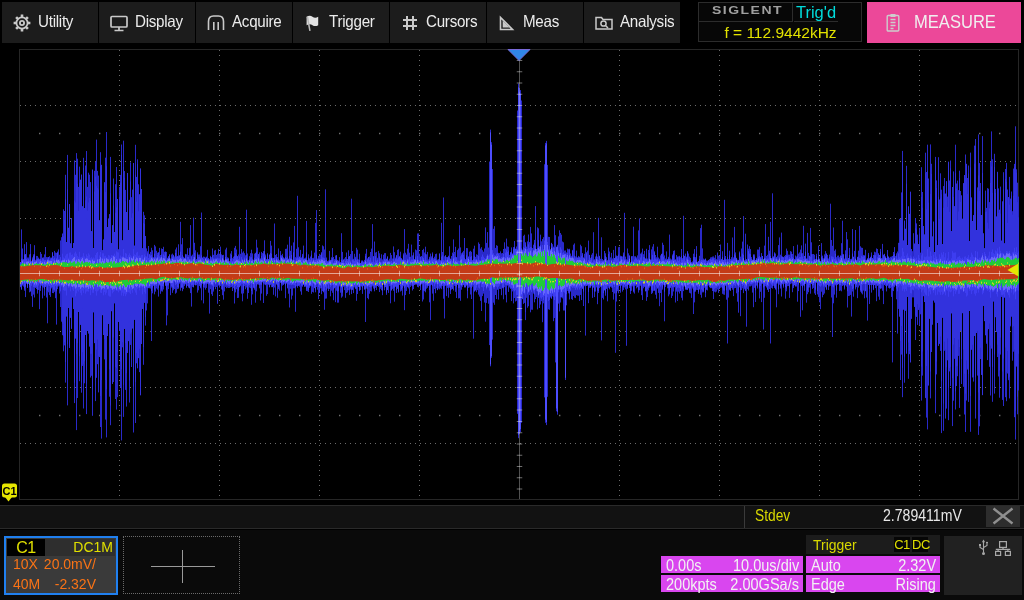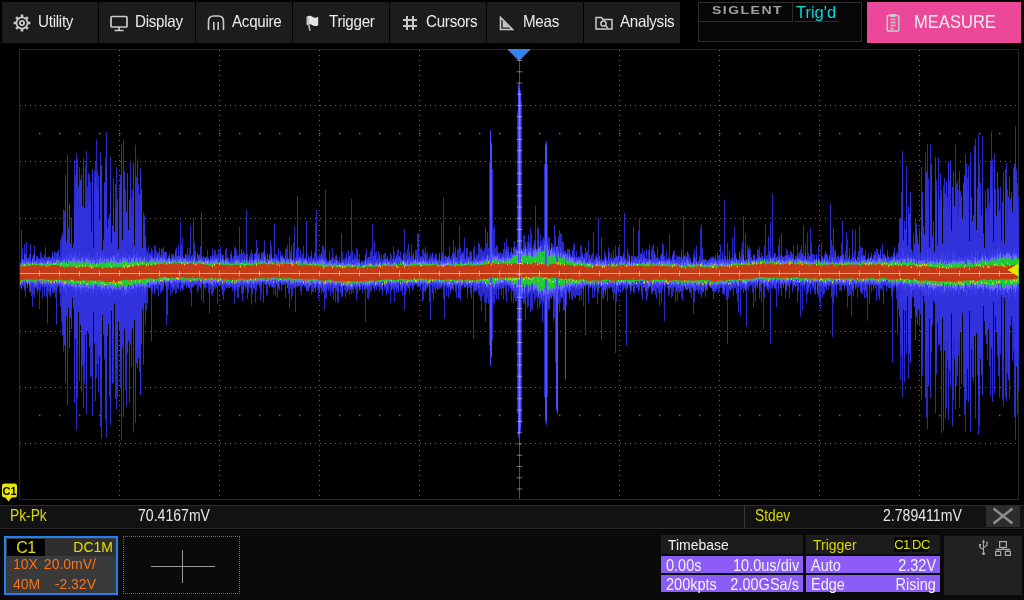--- a/index.html
+++ b/index.html
@@ -29,21 +29,21 @@
 .crow{position:absolute;left:4px;right:4px;height:18px;font-size:15.5px;color:#f97316}
 .cl{position:absolute;left:2px;top:50%;transform:translateY(-50%) scaleX(0.88);transform-origin:0 50%}
 .c1t{font-size:14px}
 .c1t .cl,.c1t .cr{transform:translateY(-50%)}
 .cr{position:absolute;right:16px;top:50%;transform:translateY(-50%) scaleX(0.88);transform-origin:100% 50%}
 .chbox{position:absolute;left:123px;top:6px;width:117px;height:58px;border:1px dotted #6a6a6a}
 .tbbox{position:absolute;left:661px;top:5px;width:142px;height:57px}
 .trbox{position:absolute;left:806px;top:5px;width:134px;height:57px}
 .btitle{position:absolute;left:0;top:0;right:0;height:19px;background:#1c1c1c;font-size:15px;color:#f2f2f2;line-height:19px}
 .btx{display:inline-block;margin-left:7px;transform:scaleX(0.93);transform-origin:0 50%}
-.grow{position:absolute;left:0;right:0;height:17px;background:#8b5cf6;font-size:16.5px;color:#f2f2f2}
+.grow{position:absolute;left:0;right:0;height:17px;background:#d946ef;font-size:16.5px;color:#f2f2f2}
 .ytitle{color:#d8d800}
 .chip{position:absolute;top:2px;height:15px;background:#060606;color:#e0e000;font-size:13px;line-height:15px;width:16px;text-align:center;letter-spacing:-0.5px}
 </style></head><body>
 
 <div class="mcell" style="left:2px">
     <span class="mic">
       <svg width="22" height="22" viewBox="0 0 22 22">
         <g stroke="#c9c9c9" fill="none" stroke-width="1.8">
 <circle cx="11" cy="11" r="5.6"></circle>
           <circle cx="11" cy="11" r="2.1"></circle>
@@ -120,20 +120,21 @@
       </svg>
     </span>
     <span class="mtx">Analysis</span>
   </div>
 
 <div class="logo">
   <div class="l1">
       <span class="siglent">SIGLENT</span>
     </div>
   <div class="trigd">Trig'd</div>
+  <div class="fmeas">f = 112.9442kHz</div>
 </div>
 <div class="measure">
     <span style="display:flex;align-items:center;margin-left:18px">
       <svg width="16" height="20" viewBox="0 0 16 20">
         <g stroke="#cdcdcd" fill="none" stroke-width="1.4">
 <rect x="2.2" y="2.5" width="11.6" height="15.5" rx="1"></rect>
           <path d="M5.5 6.5h5M5.5 9.5h5M5.5 12.5h5M5.5 15.5h3"></path>
           <rect x="5.5" y="1" width="5" height="3" fill="#cdcdcd" stroke="none"></rect>
         </g>
       </svg>
@@ -172,24 +173,20 @@
  <polygon points="508,49.5 530,49.5 519,60.5" fill="#2f86e8" stroke="#7a6ad8" stroke-width="1"></polygon>
  <polygon points="1018.5,263.5 1018.5,276.5 1007.5,270" fill="#e6e600"></polygon>
  <g>
   <rect x="2" y="483.5" width="15" height="14" rx="2.5" fill="#e6e600"></rect>
   <polygon points="5,497 12,497 8.5,501.5" fill="#e6e600"></polygon>
   <text x="9.5" y="494.5" font-size="11" font-weight="bold" fill="#000" text-anchor="middle">C1</text>
  </g>
 </svg>
 
 <div class="mbar">
-  <div class="mc" style="left:0;width:248px;border-left:none">
-      <span class="mlab">Pk-Pk</span>
-      <span class="mval">70.4167mV</span>
-    </div>
   <div class="mc" style="left:744px;width:242px">
       <span class="mlab">Stdev</span>
       <span class="mval">2.789411mV</span>
     </div>
   <div class="xbtn"><svg width="34" height="21">
         <path d="M7.5 2.5L26.5 17.5M26.5 2.5L7.5 17.5" stroke="#8f8f8f" stroke-width="2.4"></path>
       </svg></div>
 </div>
 
 <div class="bb">
@@ -204,21 +201,20 @@
       </div>
     <div class="crow c1t" style="top:37px">
         <span class="cl" style="left:3px">40M</span>
         <span class="cr">-2.32V</span>
       </div>
   </div>
   <div class="chbox"><svg width="115" height="56">
         <path d="M27 29.5H91M58.5 13V46" stroke="#9a9a9a" stroke-width="1"></path>
       </svg></div>
   <div class="tbbox">
-    <div class="btitle"><span class="btx">Timebase</span></div>
     <div class="grow" style="top:21px">
         <span class="cl" style="left:5px">0.00s</span>
         <span class="cr" style="right:4px">10.0us/div</span>
       </div>
     <div class="grow" style="top:40px">
         <span class="cl" style="left:5px">200kpts</span>
         <span class="cr" style="right:4px">2.00GSa/s</span>
       </div>
   </div>
   <div class="trbox">

